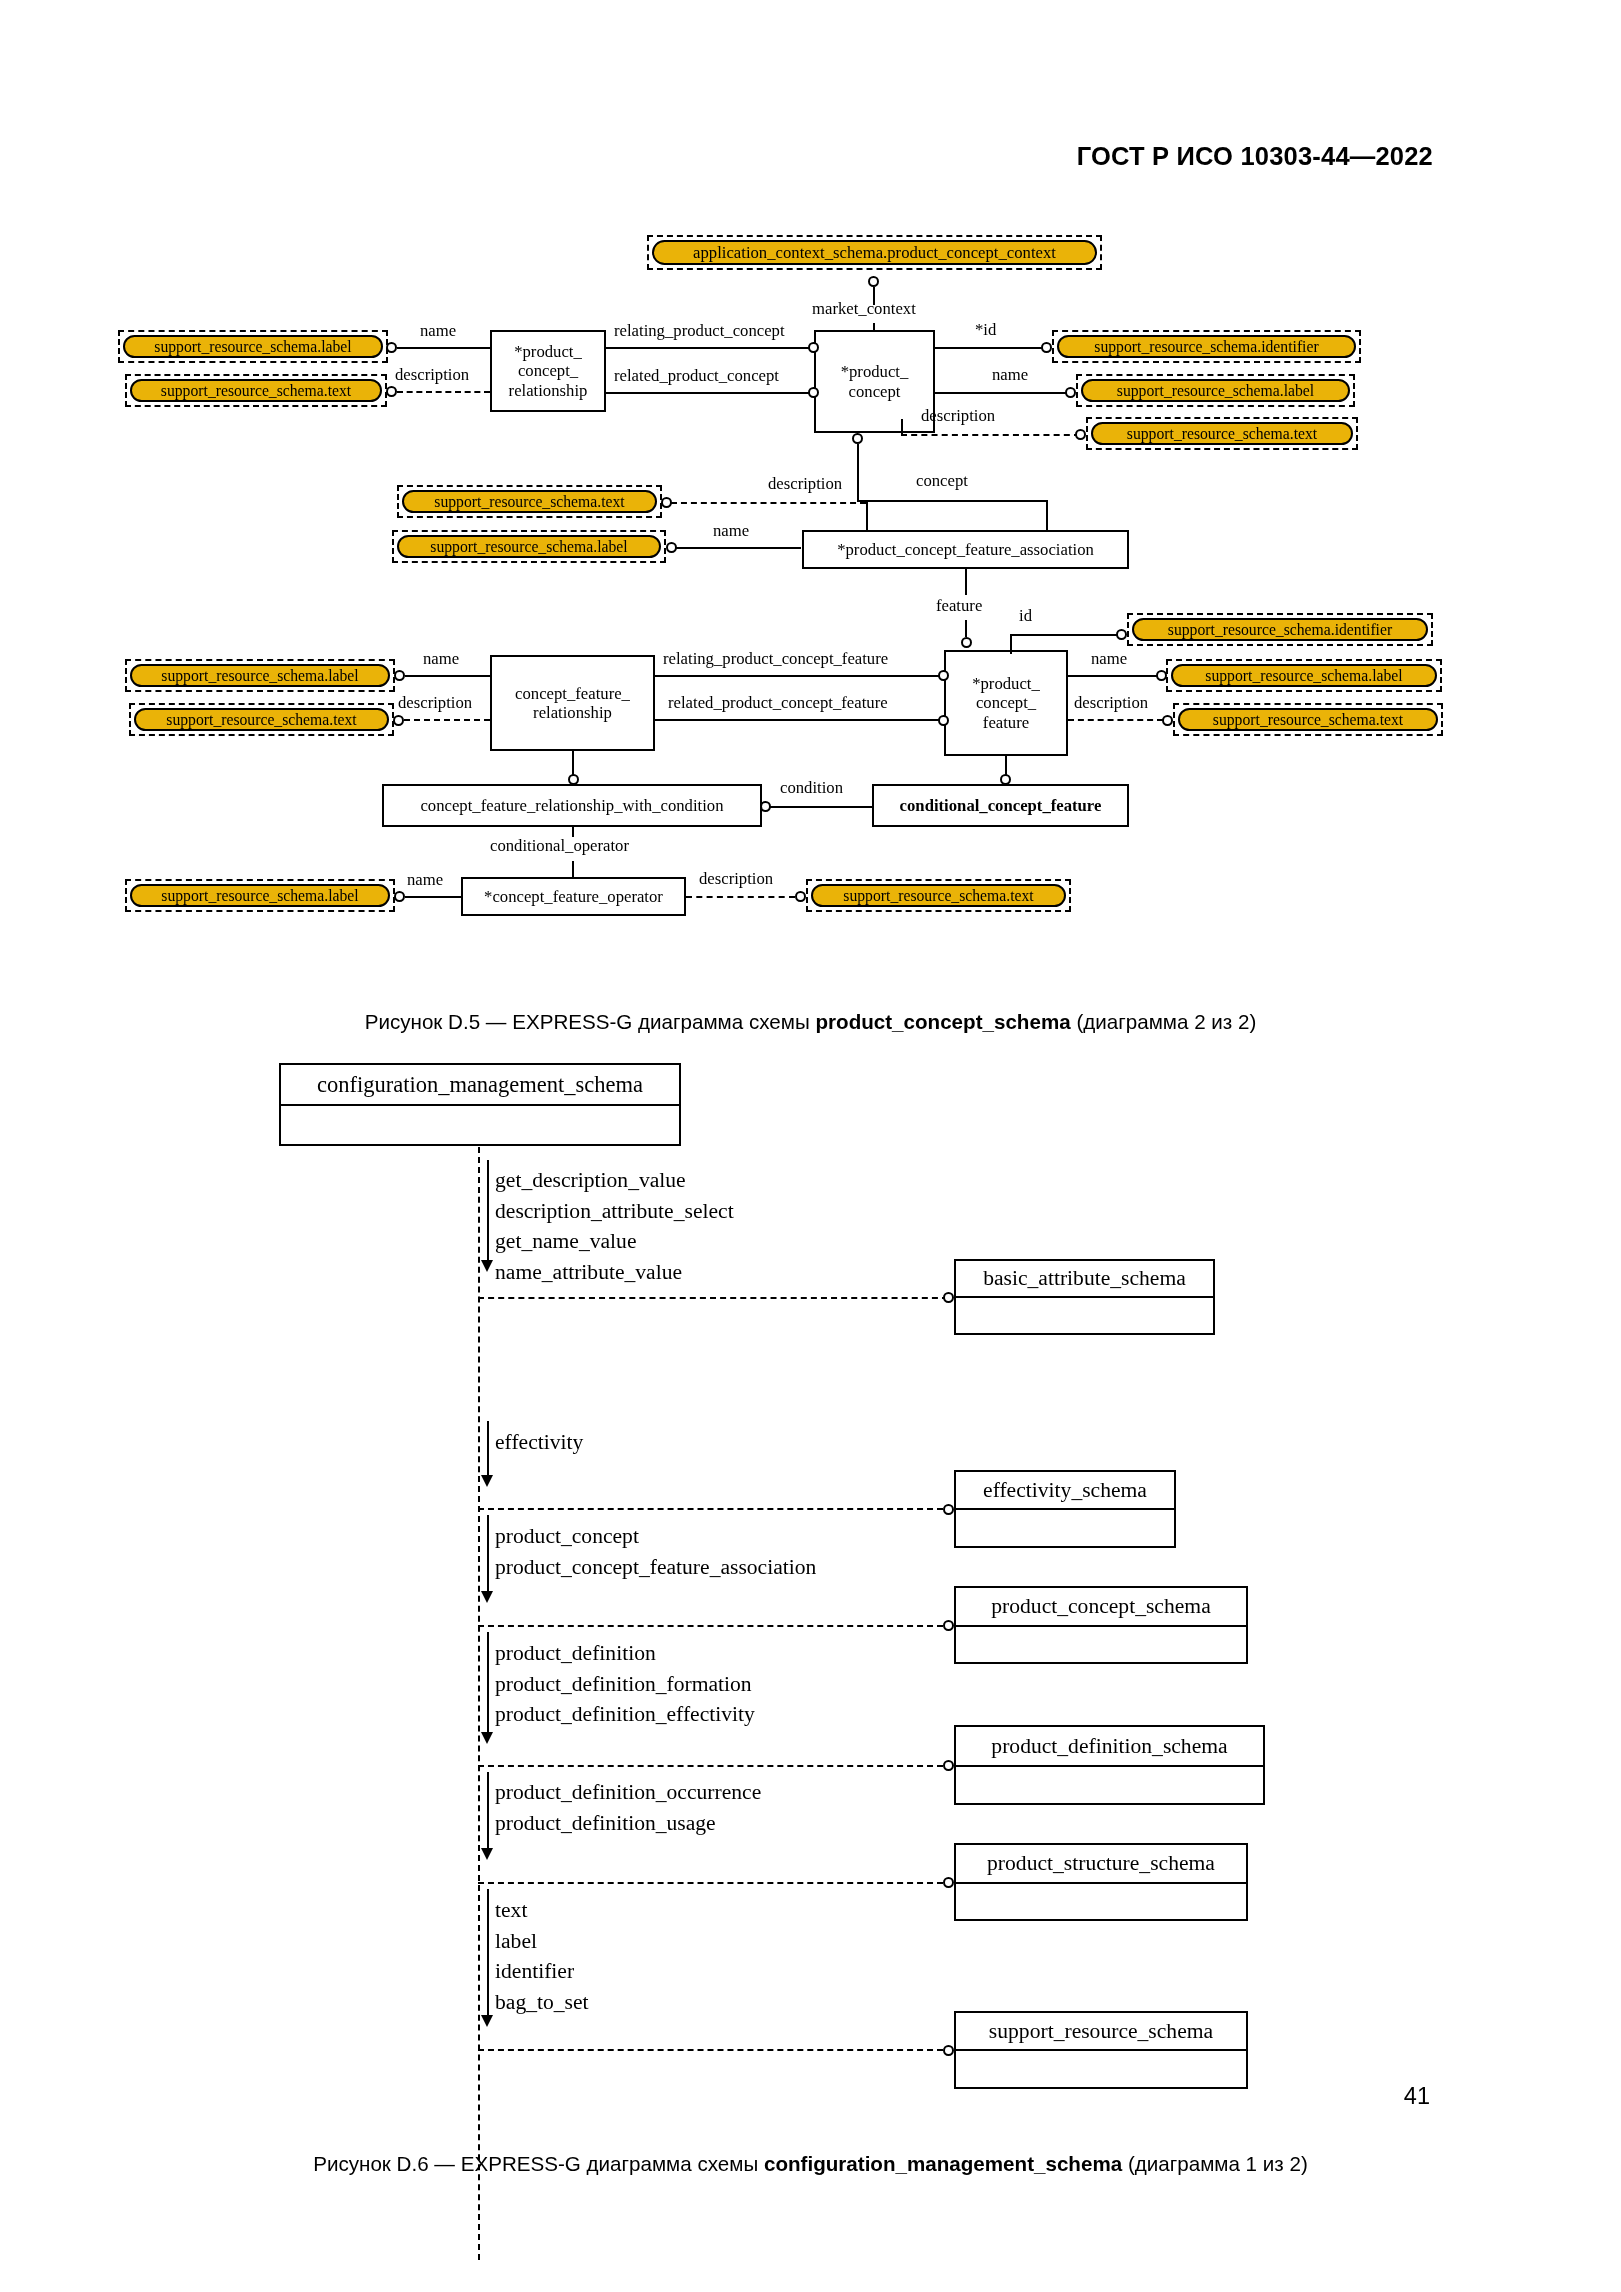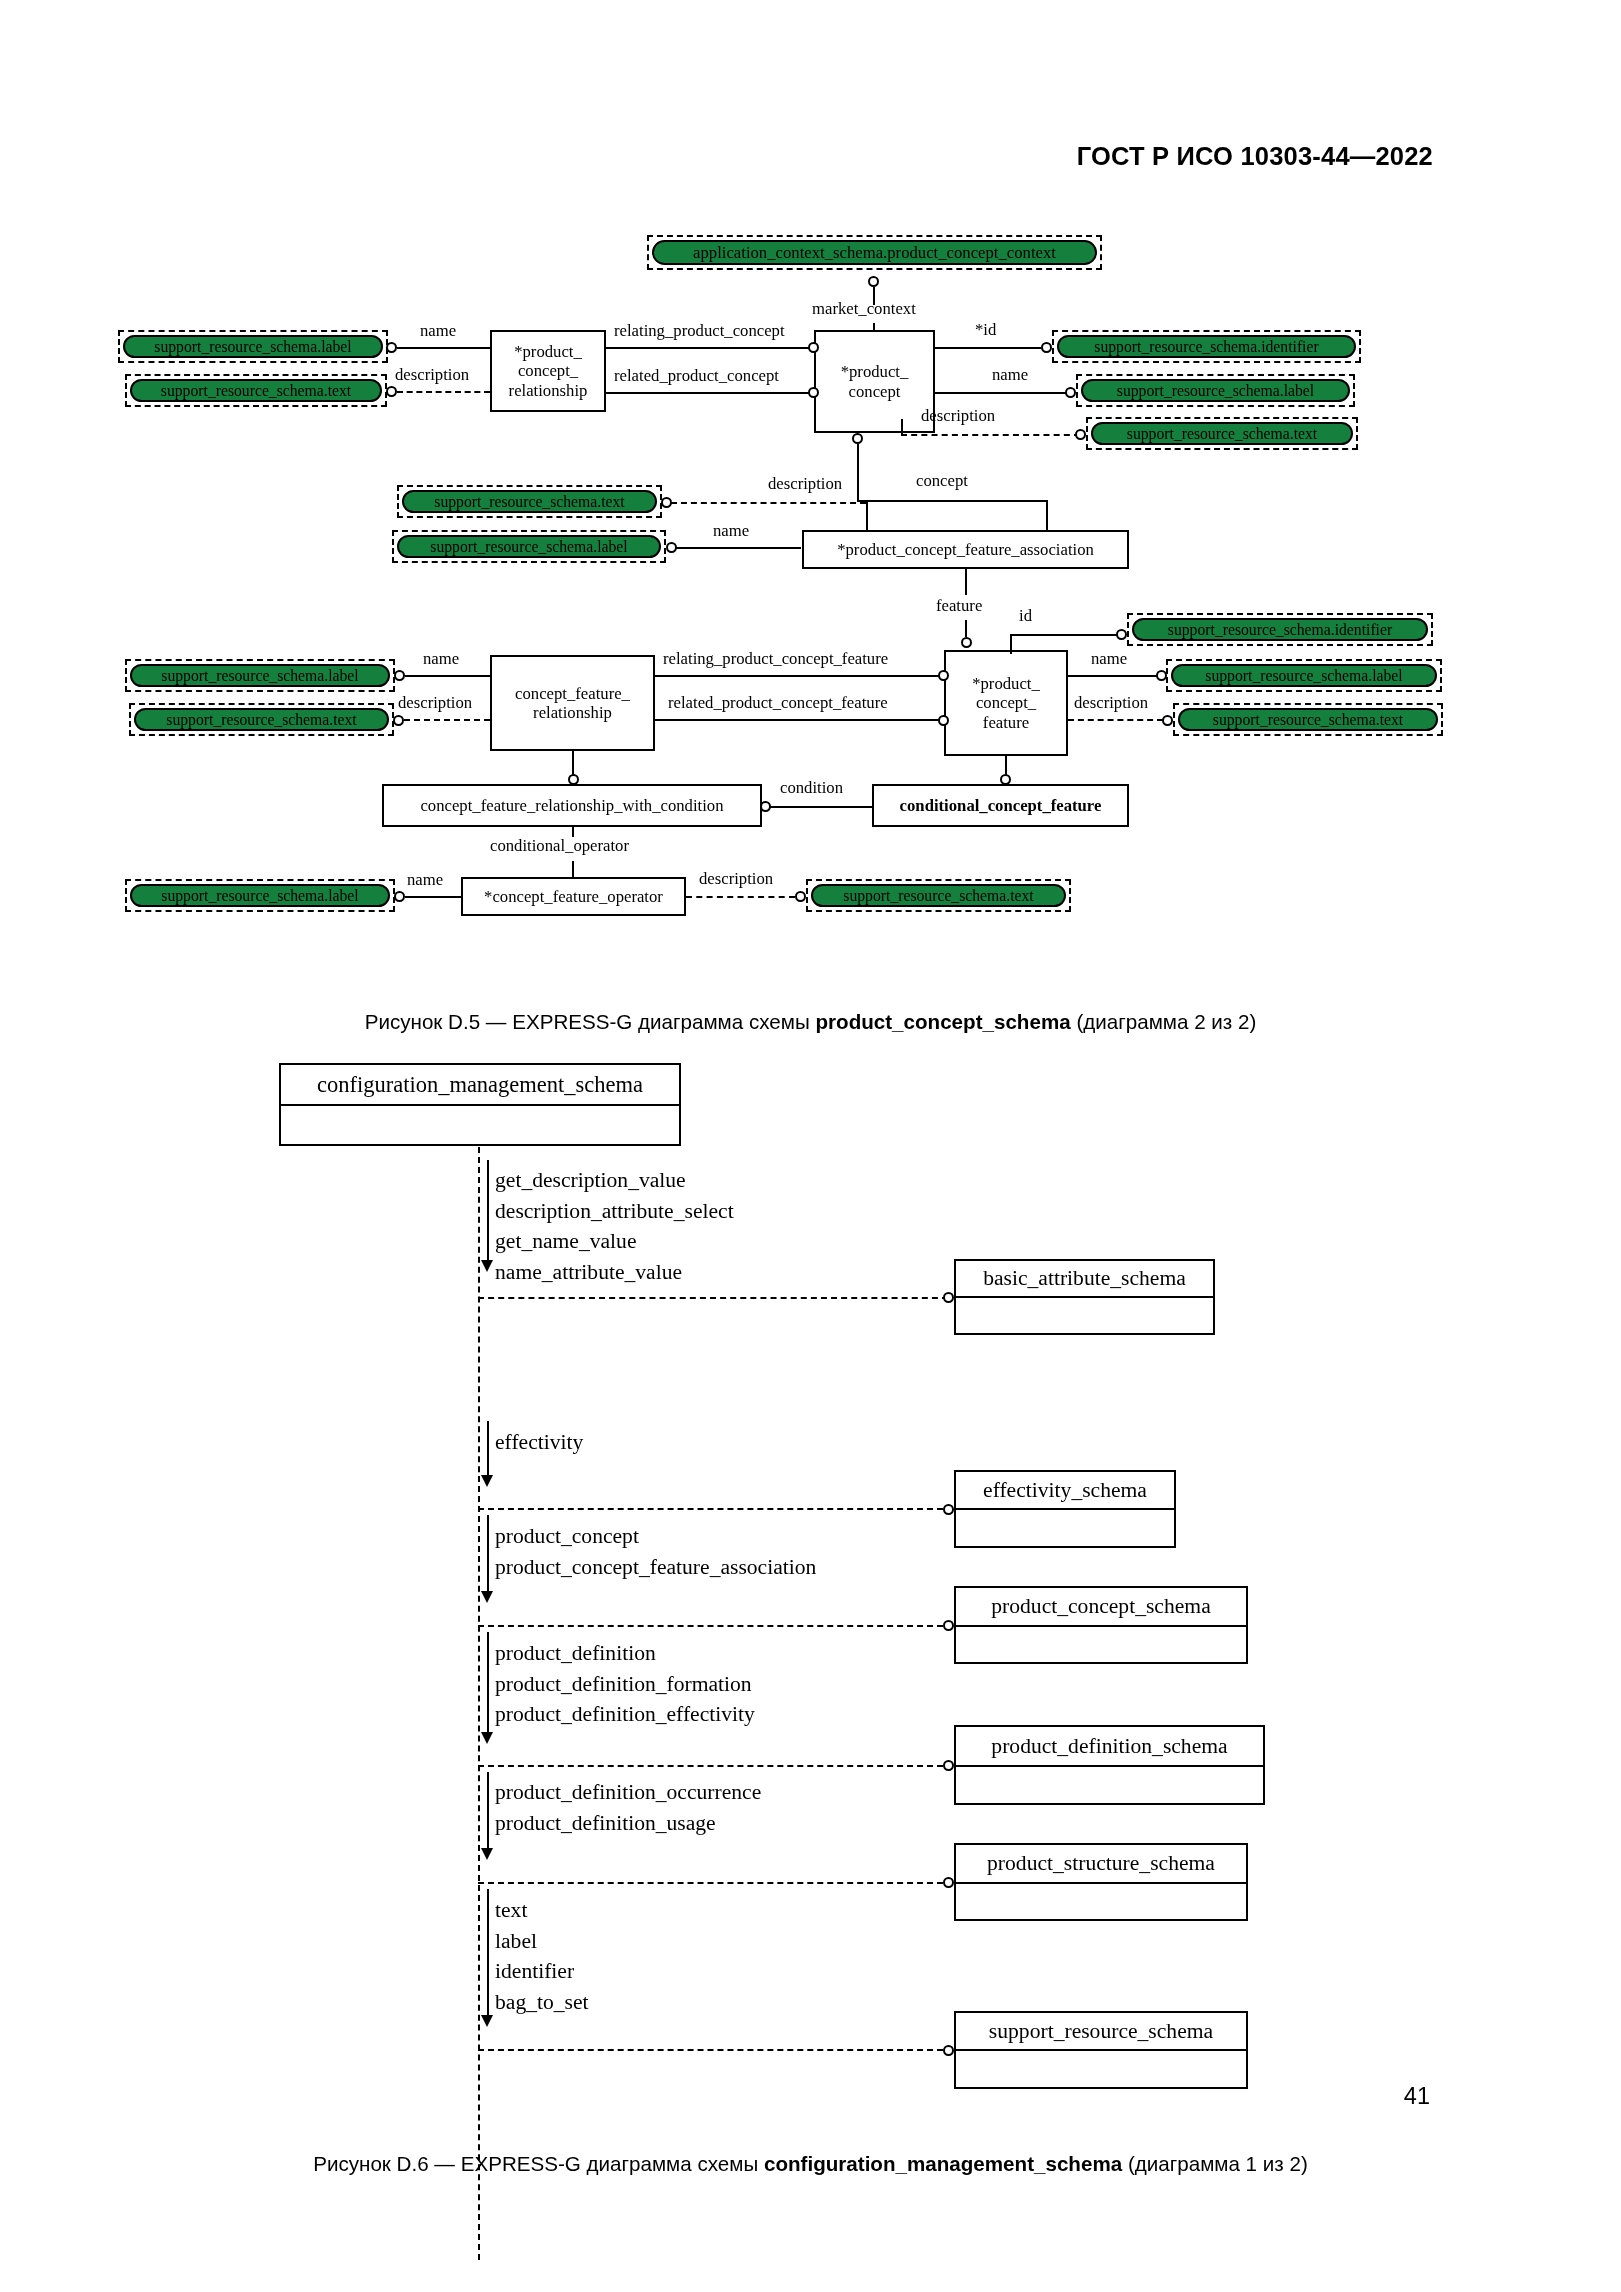--- a/index.html
+++ b/index.html
@@ -39,21 +39,21 @@
     text-align:center; line-height:1.15; box-sizing:border-box;
     font-family:"Liberation Serif", serif;
   }
   
   .dtype {
     position:absolute; border:2px dashed #000; background:#fff;
     box-sizing:border-box; padding:2.9px;
   }
   .dtype > .pill {
     width:100%; height:100%;
-    border:2px solid #000; border-radius:979px; background:#15803d;
+    border:2px solid #000; border-radius:979px; background:#eab308;
     display:flex; align-items:center; justify-content:center;
     text-align:center; box-sizing:border-box; white-space:nowrap;
     font-family:"Liberation Serif", serif;
   }
   
   .schemabox {
     position:absolute; border:2px solid #000; background:#fff;
     box-sizing:border-box; display:flex; flex-direction:column;
   }
   .schemabox .sb-title {

